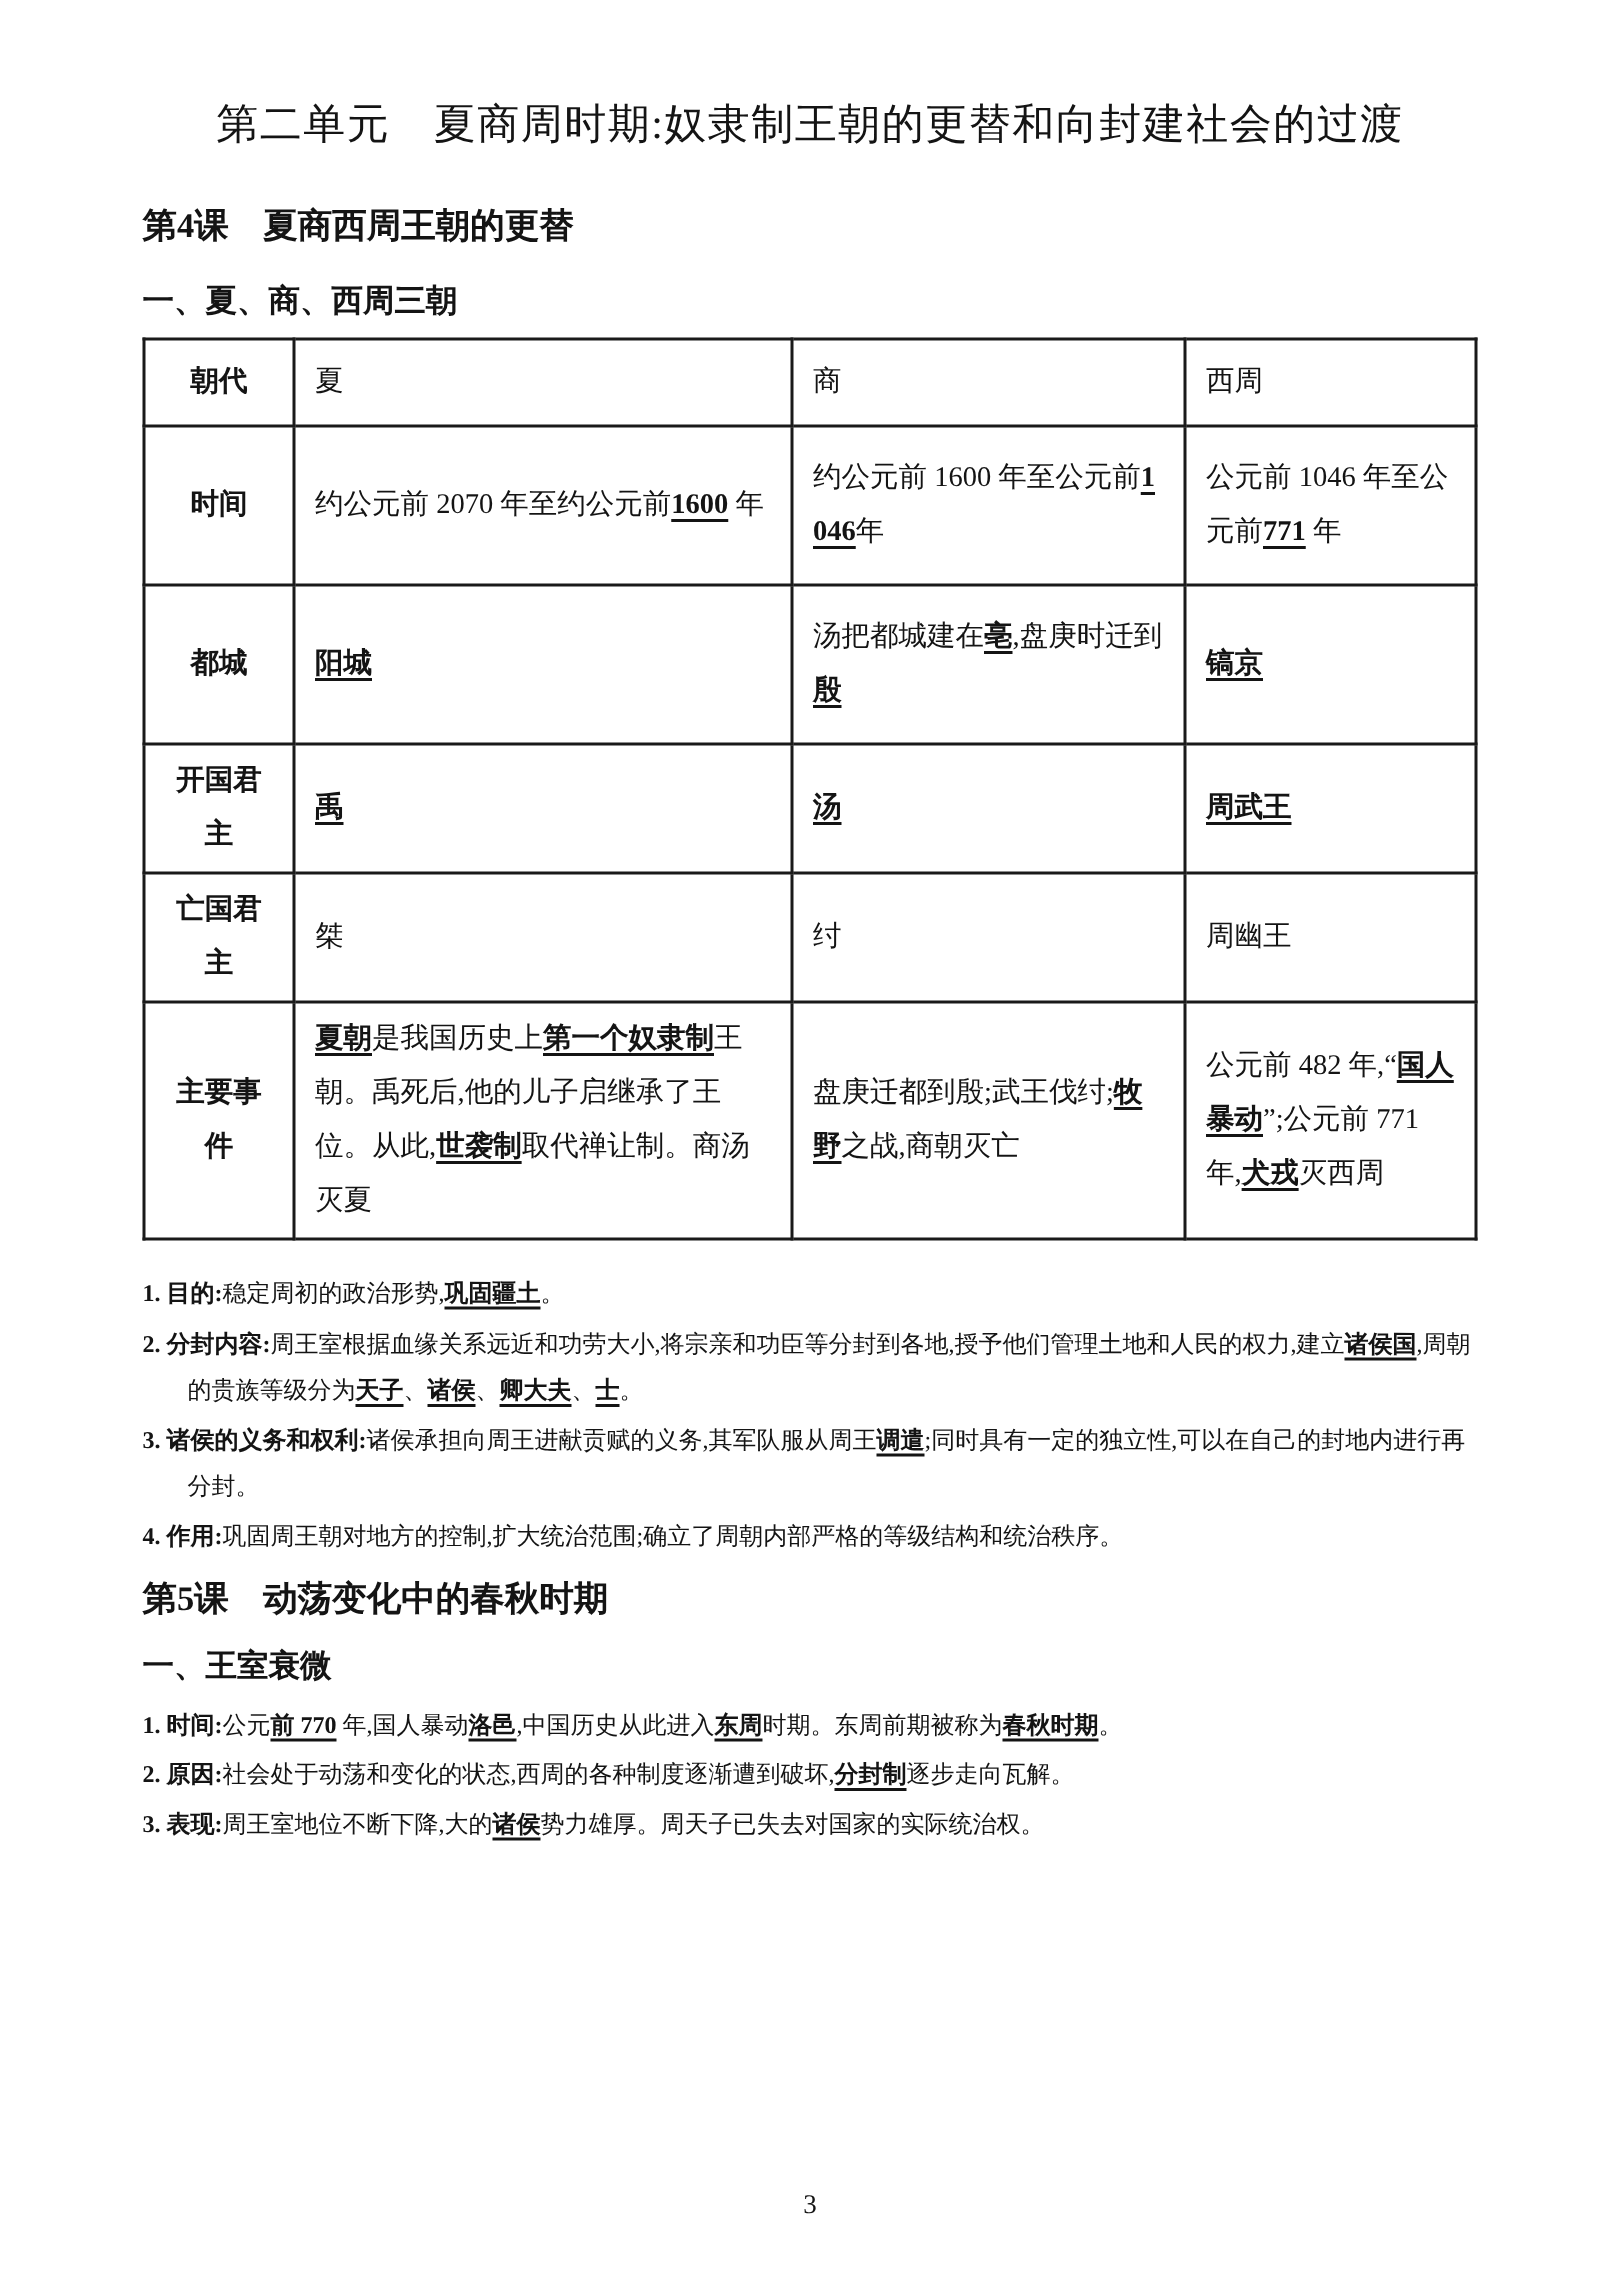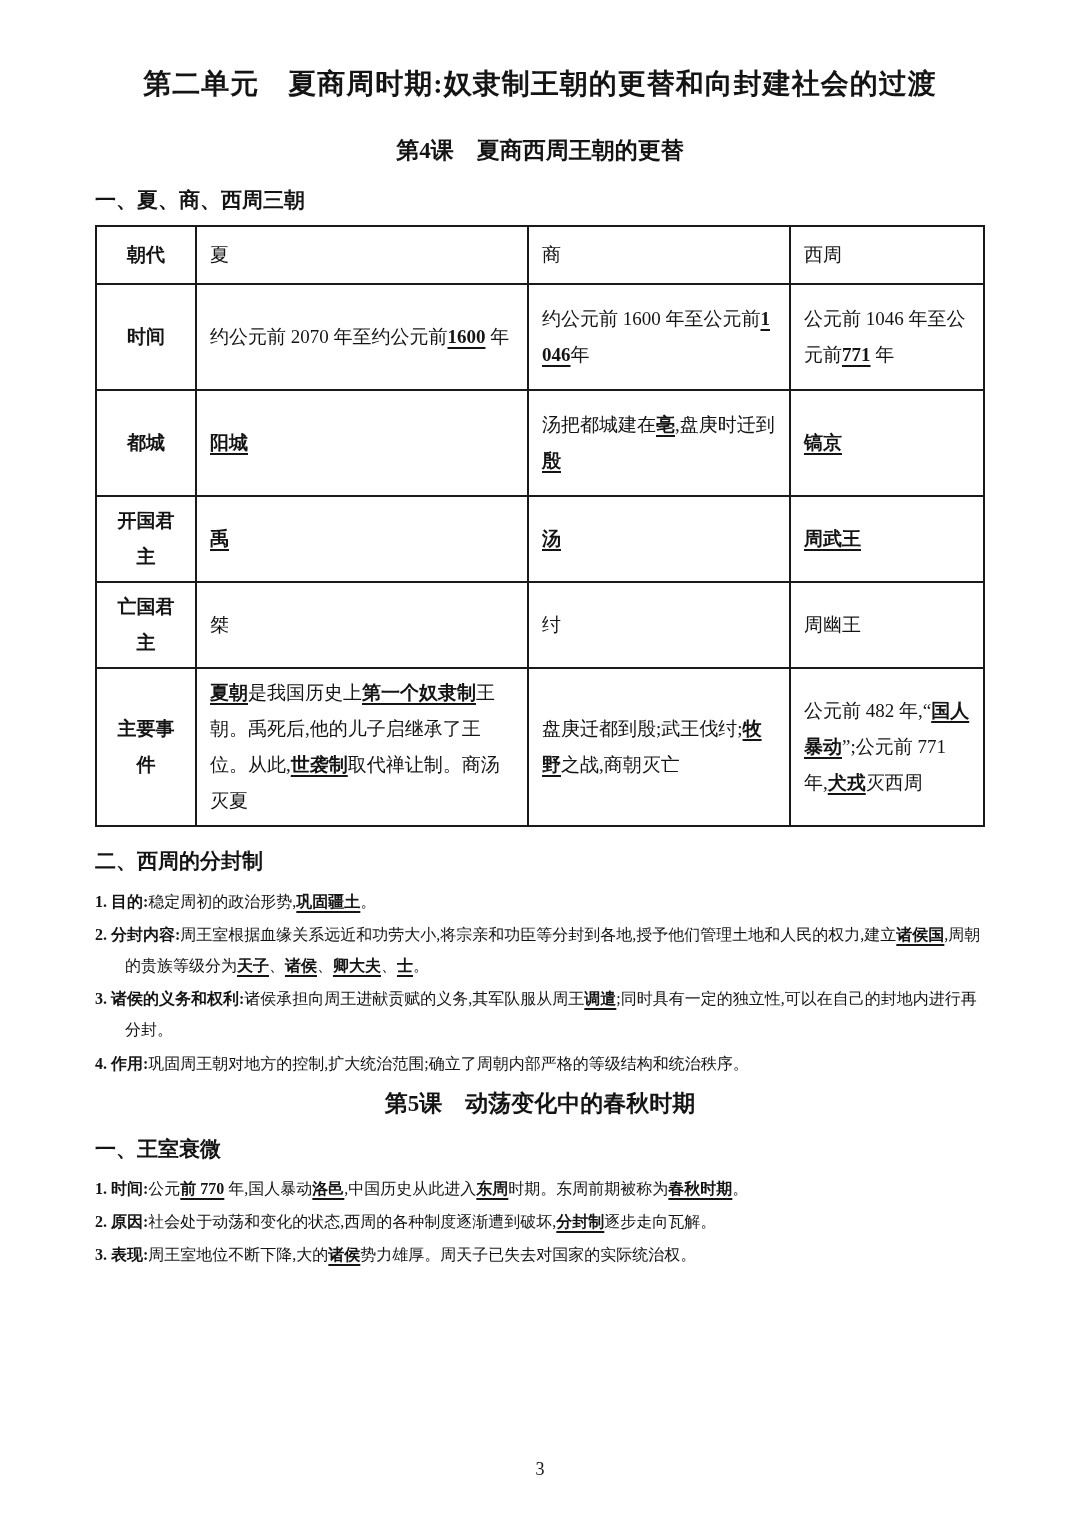--- a/index.html
+++ b/index.html
@@ -7,25 +7,25 @@
   body { font-family:"Liberation Serif","DejaVu Serif",serif; color:#141414; }
   .page {
     position:relative;
     width:1080px; height:1528px;
     margin:0 auto;
     background:#ffffff;
     padding:66px 95px 0 95px;
     overflow:hidden;
   }
   .unit-title {
-    text-align:center; font-size:28px; font-weight:bold;
+    text-align:center; font-size:28px; font-weight:normal;
     letter-spacing:1px; line-height:1.3; margin-bottom:34px;
   }
   .lesson-title {
-    text-align:center; font-size:23px; font-weight:bold;
+    font-size:23px; font-weight:bold;
     line-height:1.3; margin-bottom:20px;
   }
   .lesson-title.second { margin-top:10px; margin-bottom:16px; }
   .section-heading {
     font-size:21px; font-weight:bold; line-height:1.35; margin-bottom:10px;
   }
   table.dynasty-table {
     width:100%; border-collapse:collapse; margin-bottom:20px;
     table-layout:fixed;
   }
@@ -107,21 +107,20 @@
       </tr>
       <tr class="r6">
         <td class="rowlabel">主要事件</td>
         <td><span class="b u">夏朝</span><span>是我国历史上</span><span class="b u">第一个奴隶制</span><span>王朝。禹死后,他的儿子启继承了王位。从此,</span><span class="b u">世袭制</span><span>取代禅让制。商汤灭夏</span></td>
         <td><span>盘庚迁都到殷;武王伐纣;</span><span class="b u">牧野</span><span>之战,商朝灭亡</span></td>
         <td><span>公元前 482 年,“</span><span class="b u">国人暴动</span><span>”;公元前 771 年,</span><span class="b u">犬戎</span><span>灭西周</span></td>
       </tr>
     </tbody>
   </table>
 
-  <h3 class="section-heading">二、西周的分封制</h3>
 
   <p class="item"><span class="b">1. </span><span class="b">目的:</span><span>稳定周初的政治形势,</span><span class="b u">巩固疆土</span><span>。</span></p>
   <p class="item"><span class="b">2. </span><span class="b">分封内容:</span><span>周王室根据血缘关系远近和功劳大小,将宗亲和功臣等分封到各地,授予他们管理土地和人民的权力,建立</span><span class="b u">诸侯国</span><span>,周朝的贵族等级分为</span><span class="b u">天子</span><span>、</span><span class="b u">诸侯</span><span>、</span><span class="b u">卿大夫</span><span>、</span><span class="b u">士</span><span>。</span></p>
   <p class="item"><span class="b">3. </span><span class="b">诸侯的义务和权利:</span><span>诸侯承担向周王进献贡赋的义务,其军队服从周王</span><span class="b u">调遣</span><span>;同时具有一定的独立性,可以在自己的封地内进行再分封。</span></p>
   <p class="item"><span class="b">4. </span><span class="b">作用:</span><span>巩固周王朝对地方的控制,扩大统治范围;确立了周朝内部严格的等级结构和统治秩序。</span></p>
 
   <h2 class="lesson-title second">第5课　动荡变化中的春秋时期</h2>
 
   <h3 class="section-heading">一、王室衰微</h3>
 

